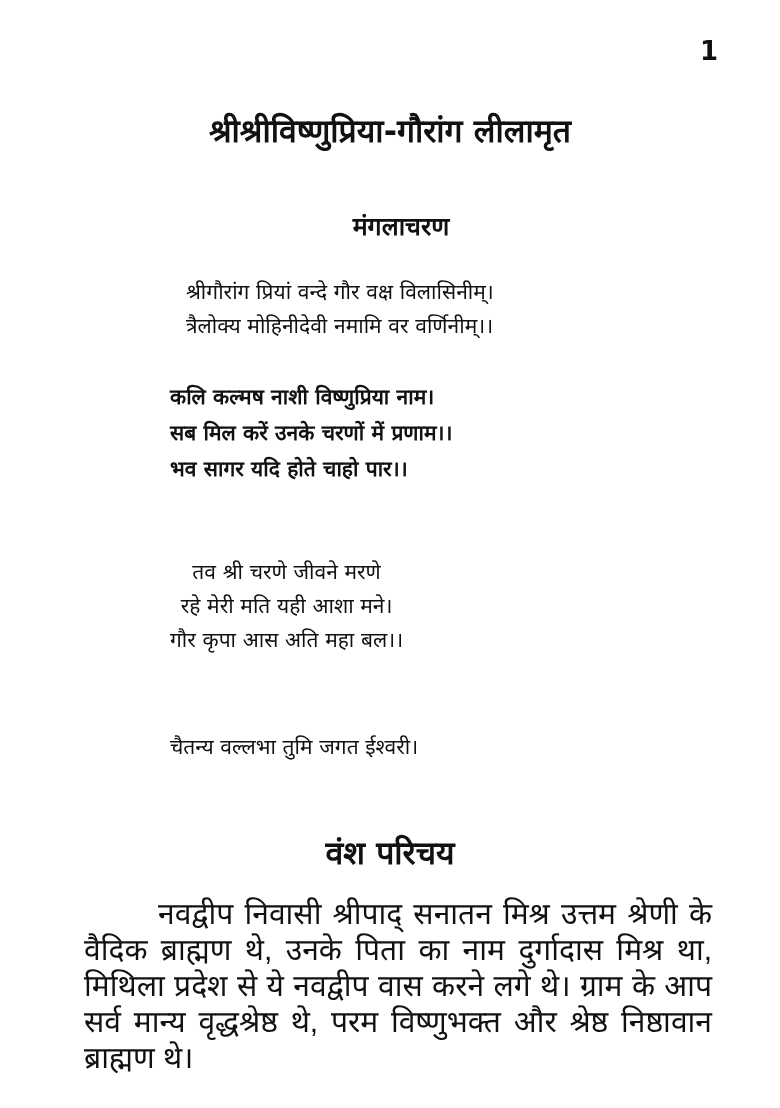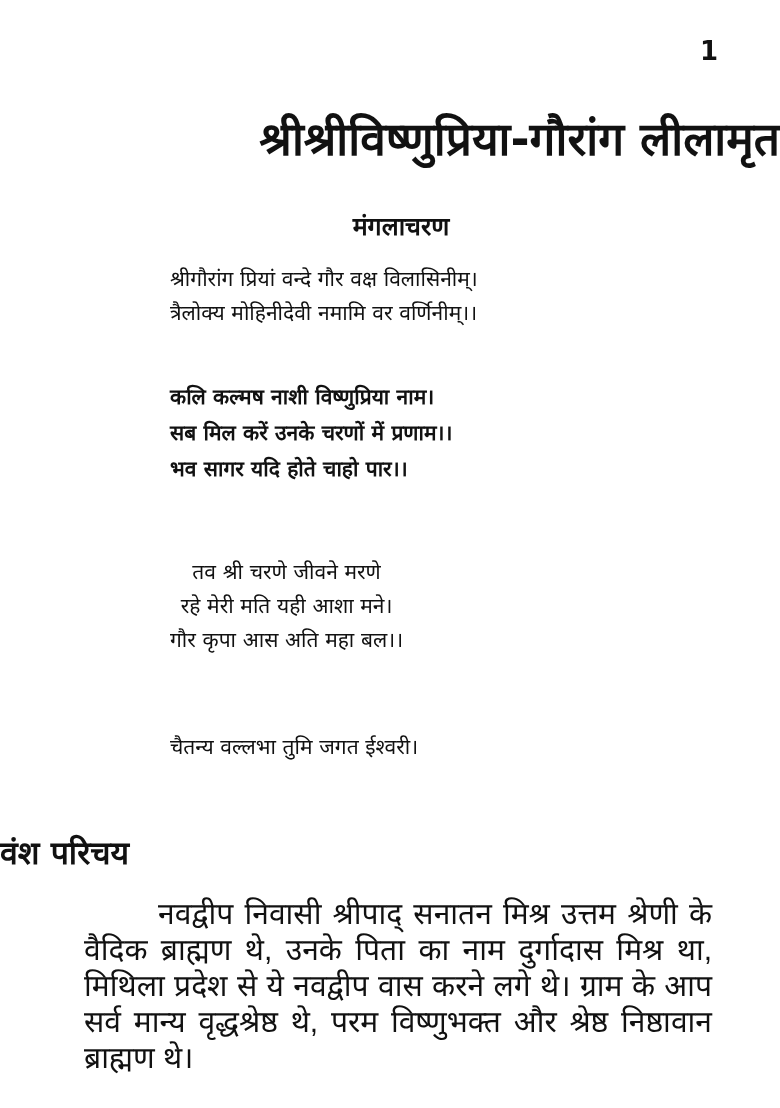--- a/index.html
+++ b/index.html
@@ -21,22 +21,22 @@
       top: 38px;
       font-size: 26px;
       font-weight: bold;
       line-height: 1;
     }
     .title {
       position: absolute;
       left: 0;
       width: 780px;
       top: 112px;
-      text-align: right;
-      font-size: 46px;
+      text-align: center;
+      font-size: 32px;
       font-weight: bold;
       letter-spacing: 0px;
       line-height: 1.2;
     }
     .subtitle {
       position: absolute;
       left: 0;
       width: 780px;
       top: 212px;
       text-align: center;
@@ -48,30 +48,30 @@
       position: absolute;
       left: 170px;
       font-size: 21px;
       line-height: 34px;
       font-weight: 500;
     }
     .verse .line {
       display: block;
       white-space: nowrap;
     }
-    .verse-1 { top: 262px; }
+    .verse-1 { top: 275px; margin-left: 16px; }
     .verse-2 { top: 379px; line-height: 36px; font-weight: bold; }
     .verse-3 { top: 555px; text-align: center; }
     .verse-4 { top: 730px; text-align: right; }
     .section-heading {
       position: absolute;
       left: 0;
       width: 780px;
       top: 834px;
-      text-align: left;
+      text-align: center;
       font-size: 32px;
       font-weight: bold;
       line-height: 1.2;
     }
     .paragraph {
       position: absolute;
       left: 84px;
       width: 628px;
       top: 896px;
       font-family: "Liberation Sans", sans-serif;

